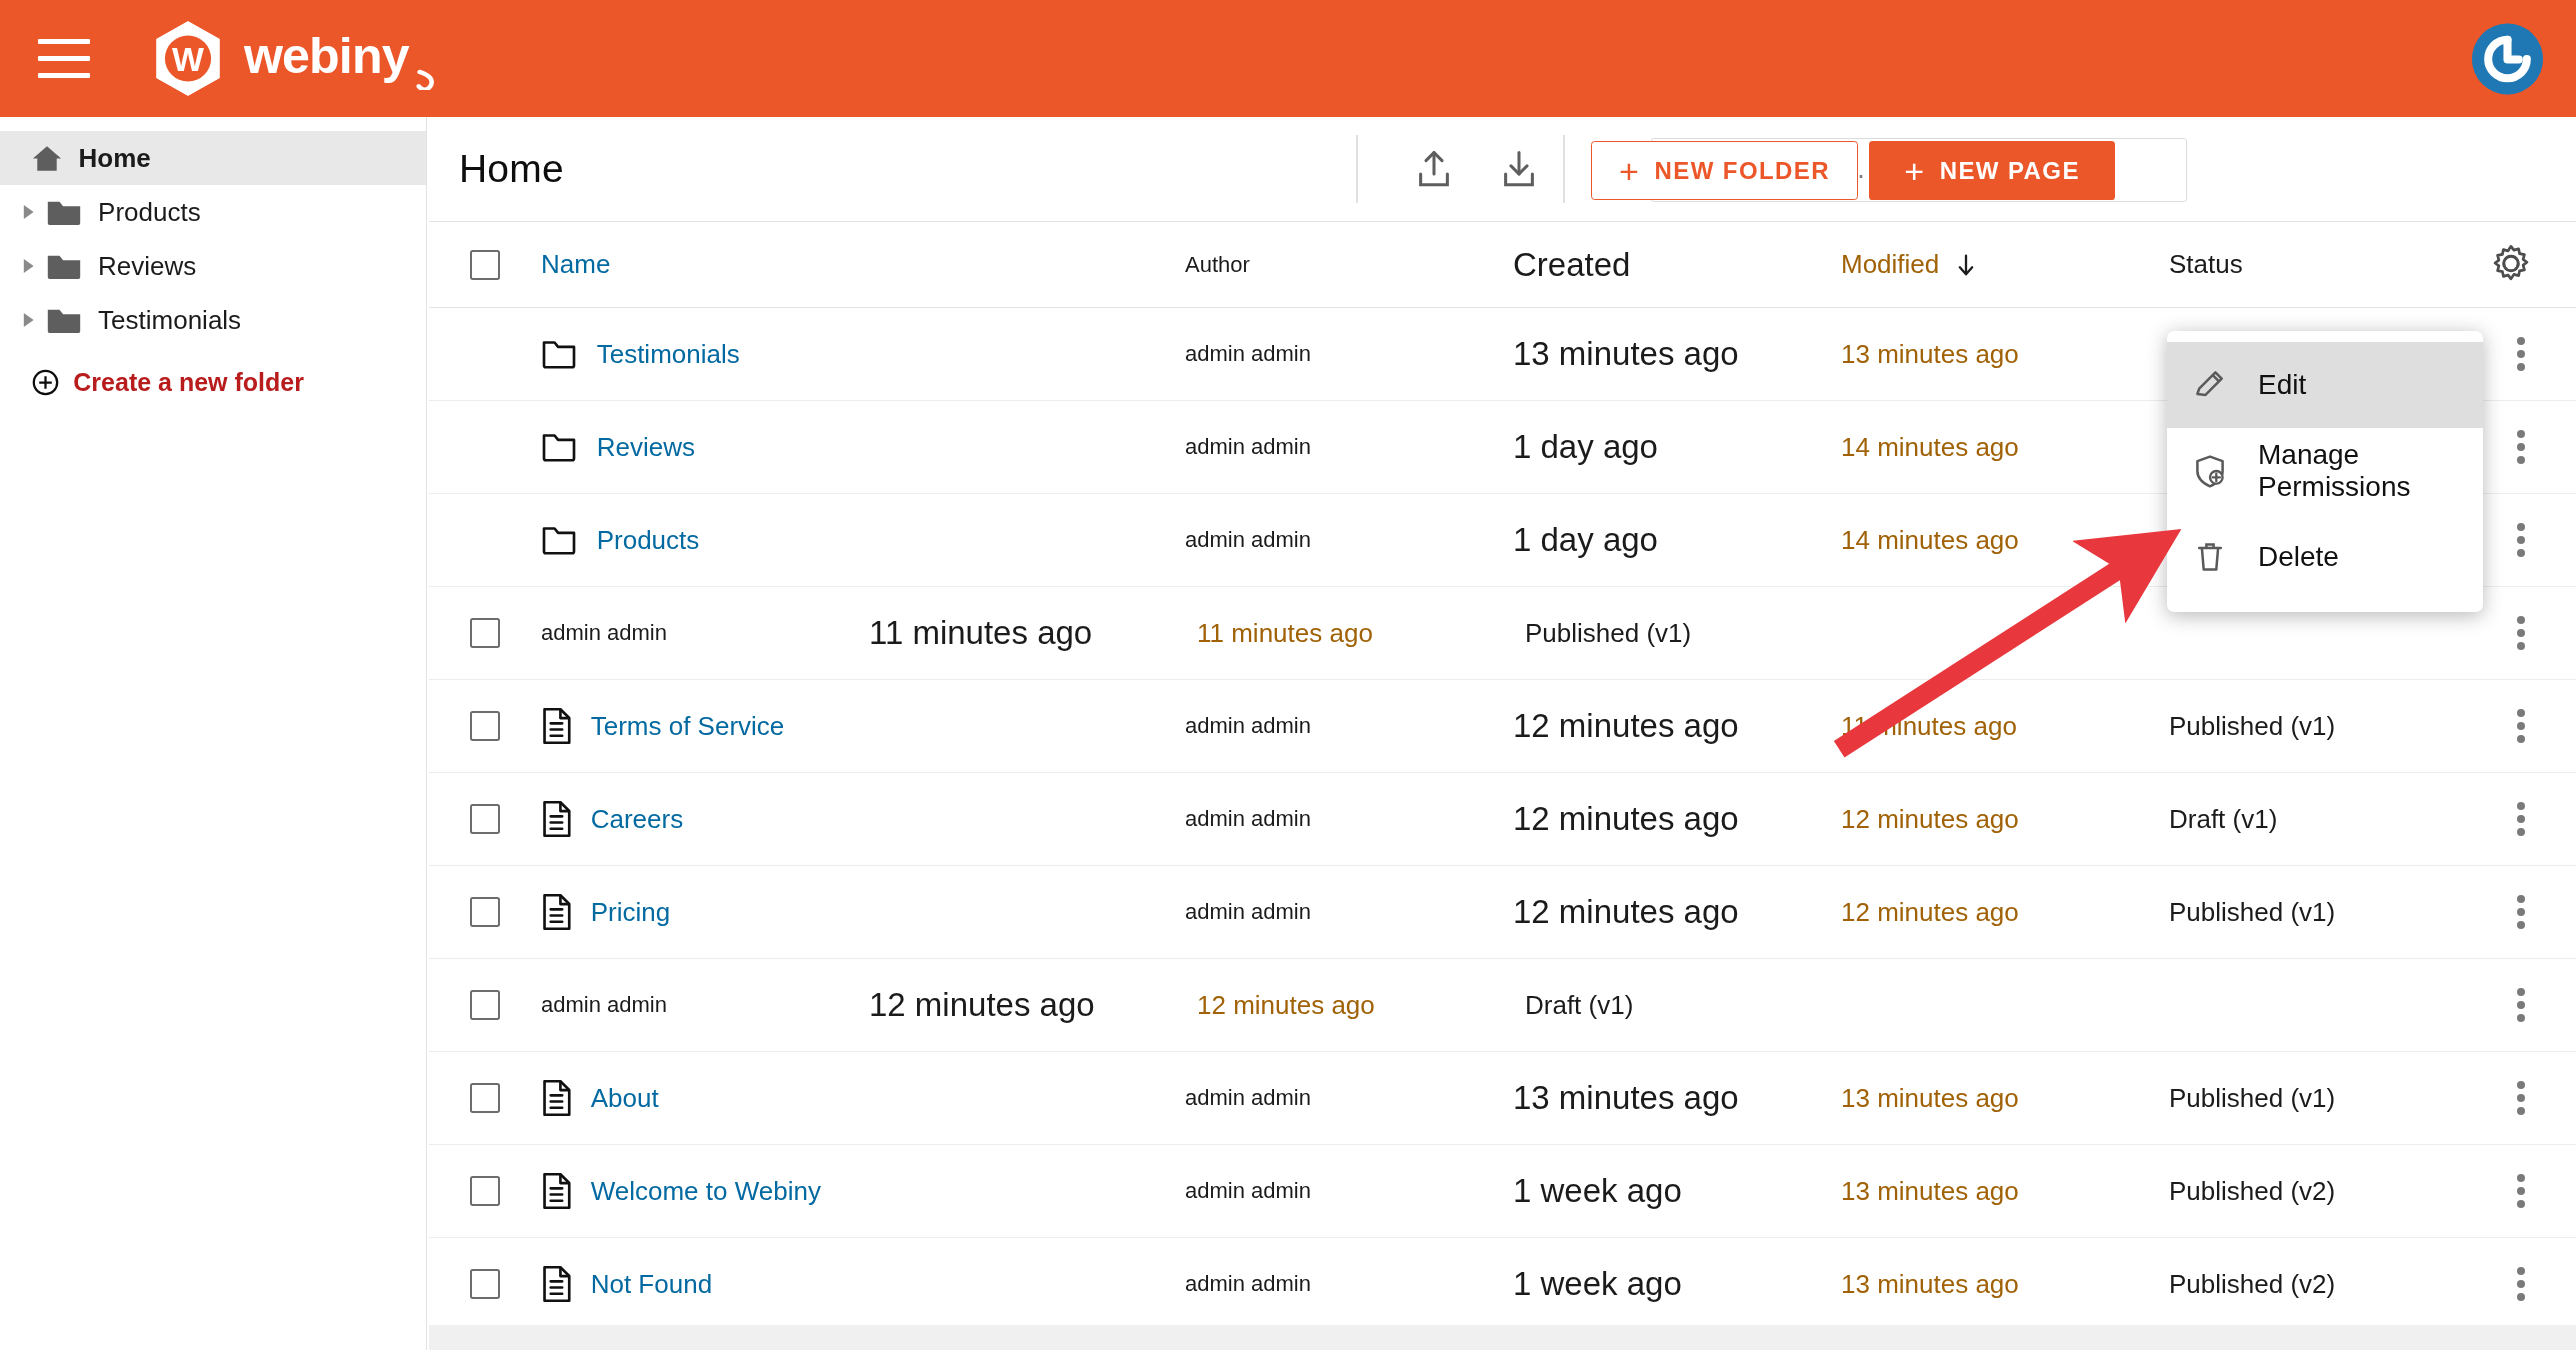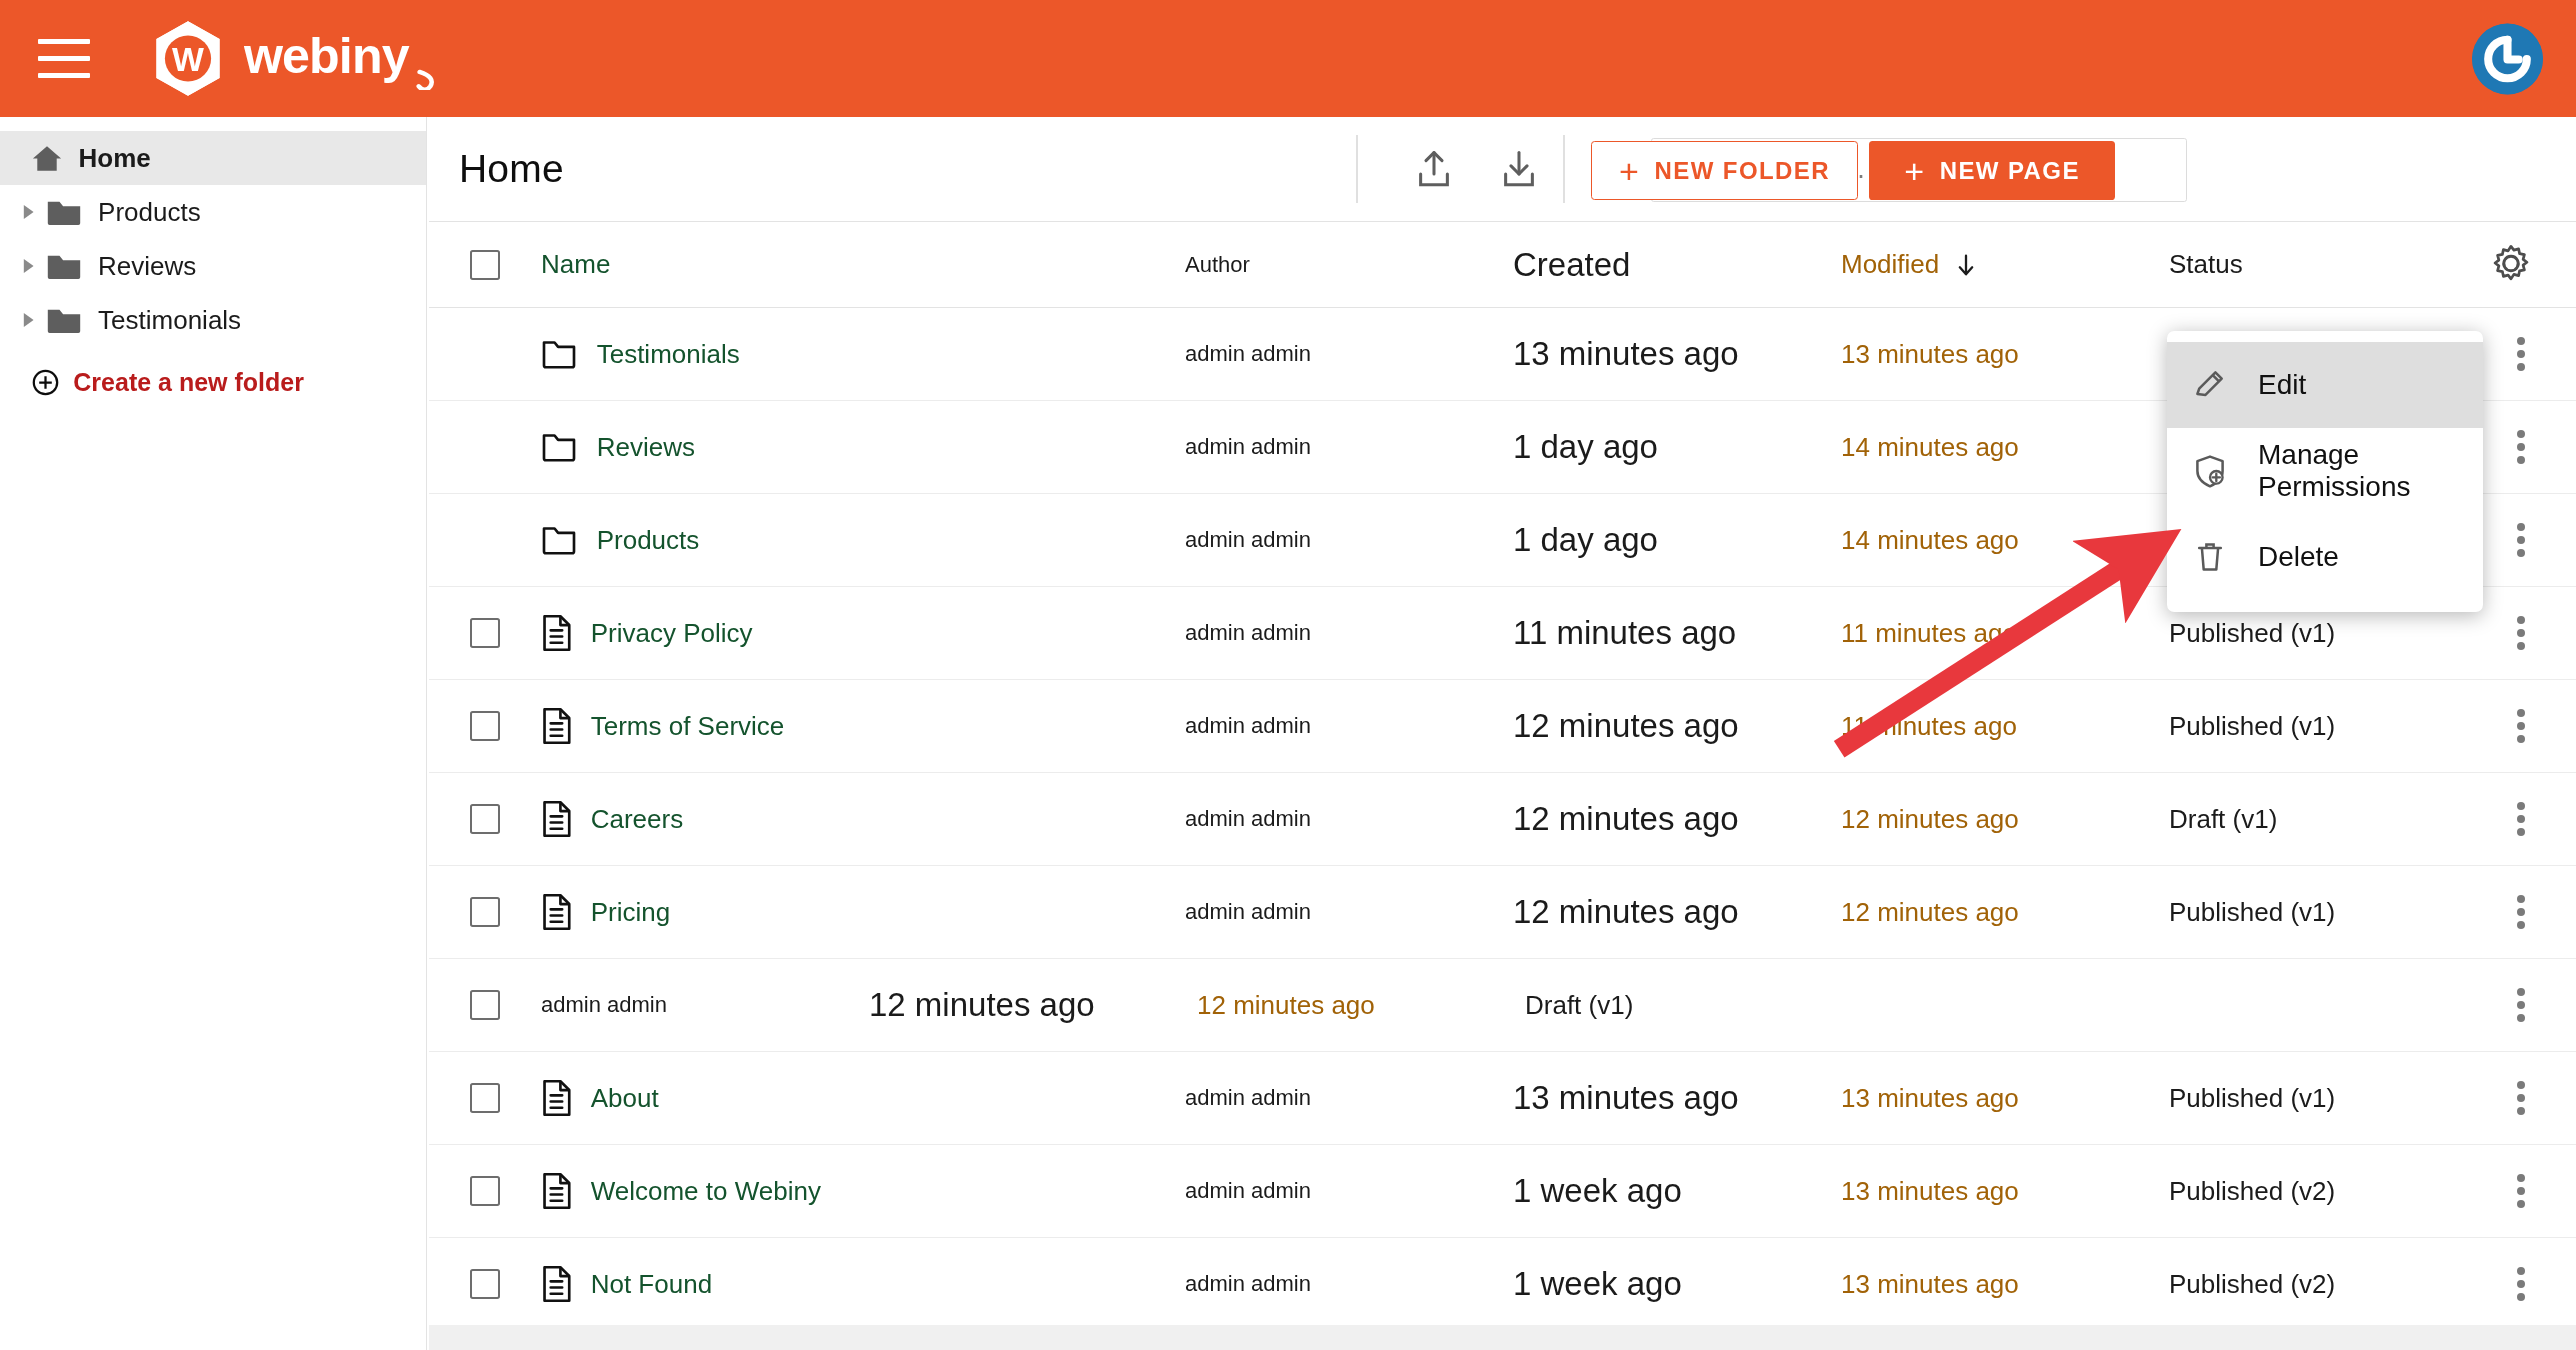--- a/index.html
+++ b/index.html
@@ -121,21 +121,21 @@
     height: 86px; border-bottom: 1.8px solid #e3e3e3;
     position: relative;
   }
   .th { font-size: 26px; color: #1c1c1c; }
   .row {
     display: flex; align-items: center;
     height: 93px; border-bottom: 1.8px solid #ececec;
     position: relative;
   }
   .c-check { width: 112px; flex: none; display: flex; justify-content: center; }
-  .c-name  { width: 644px; flex: none; display: flex; align-items: center; font-size: 26px; color: #14532d; }
+  .c-name  { width: 644px; flex: none; display: flex; align-items: center; font-size: 26px; color: #0369a1; }
   .c-name .ficon { margin-right: 19.7px; display: flex; align-items: center; flex: none; }
   .c-author { width: 328px; flex: none; font-size: 22px; color: #1b1b1b; }
   .c-created { width: 328px; flex: none; font-size: 33px; color: #1b1b1b; }
   .c-modified { width: 328px; flex: none; font-size: 26px; color: #a16207; }
   .c-status { width: 295px; flex: none; font-size: 26px; color: #1b1b1b; }
   .c-menu { flex: 1; display: flex; justify-content: flex-end; padding-right: 46px; }
 
   .checkbox {
     width: 30px; height: 30px;
     border: 2.7px solid #6d6d6d; border-radius: 2.7px;
@@ -408,30 +408,20 @@
             <i></i>
             <i></i>
             <i></i>
           </div>
         </div>
       </div>
       <div class="row">
         <div class="c-check">
           <div class="checkbox"></div>
         </div>
-        <div class="c-name">
-          <span class="ficon">
-            <svg width="30" height="38" viewBox="0 0 34 42">
-              <path d="M4 2 h18 l10 10 v28 H4 Z" stroke="#111" stroke-width="3" fill="none" stroke-linejoin="round"></path>
-              <path d="M22 2 v10 h10" stroke="#111" stroke-width="3" fill="none" stroke-linejoin="round"></path>
-              <path d="M11 18 h13 M11 25 h13 M11 32 h13" stroke="#111" stroke-width="3" stroke-linecap="round"></path>
-            </svg>
-          </span>
-          <span>Privacy Policy</span>
-        </div>
         <div class="c-author">admin admin</div>
         <div class="c-created">11 minutes ago</div>
         <div class="c-modified">11 minutes ago</div>
         <div class="c-status">Published (v1)</div>
         <div class="c-menu">
           <div class="kebab">
             <i></i>
             <i></i>
             <i></i>
           </div>

